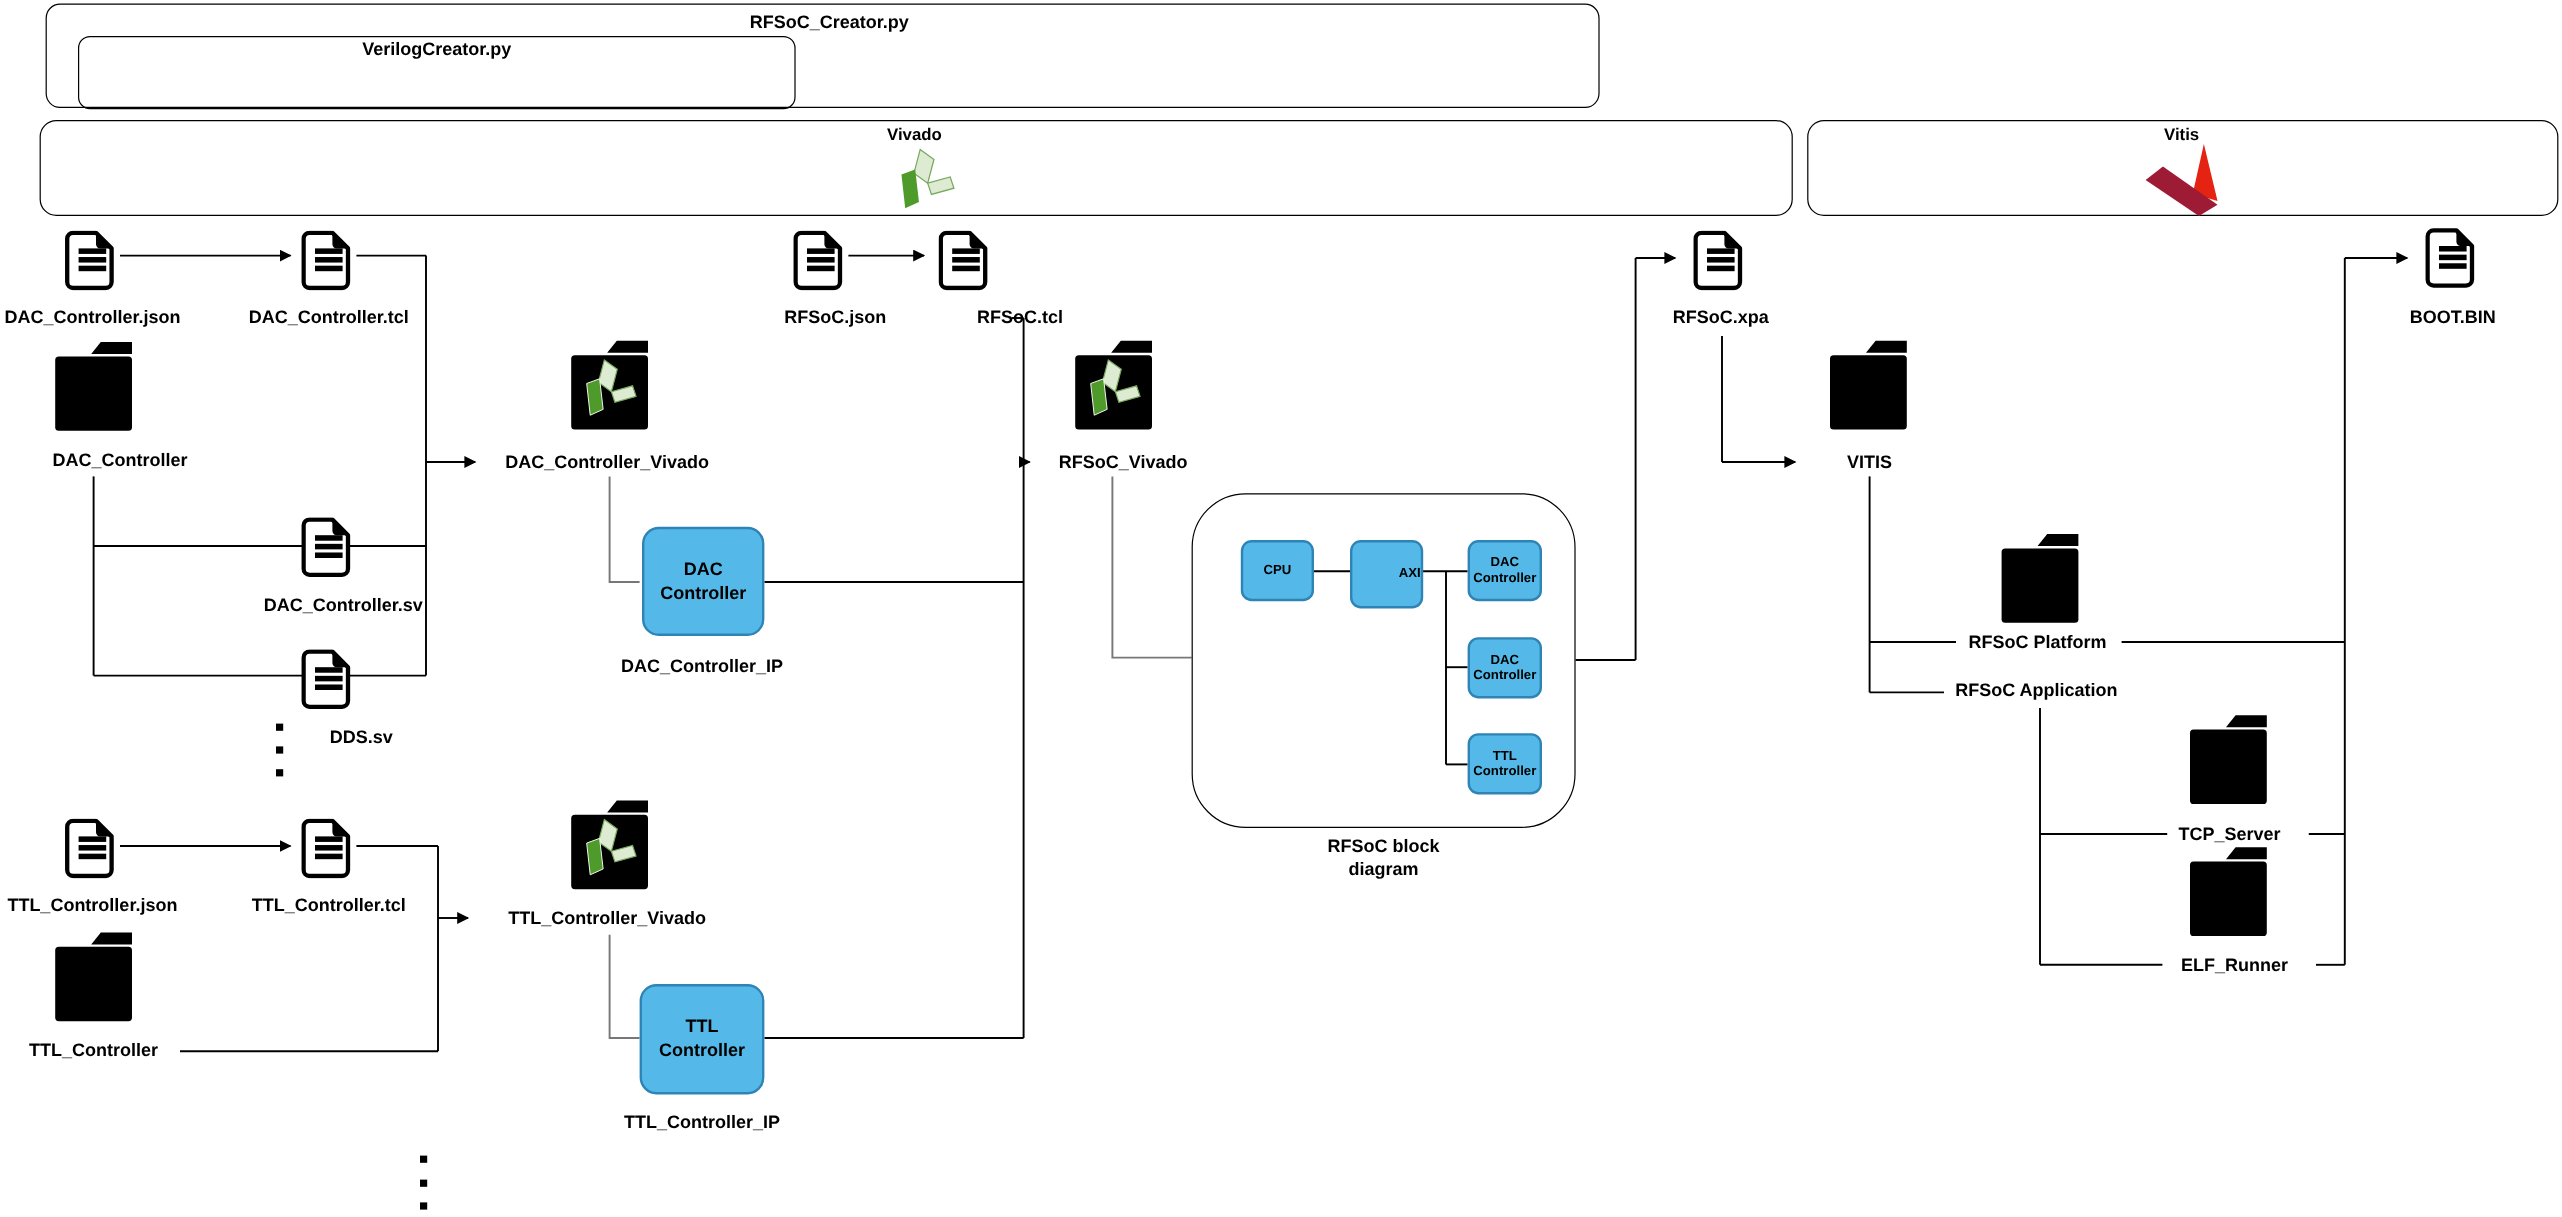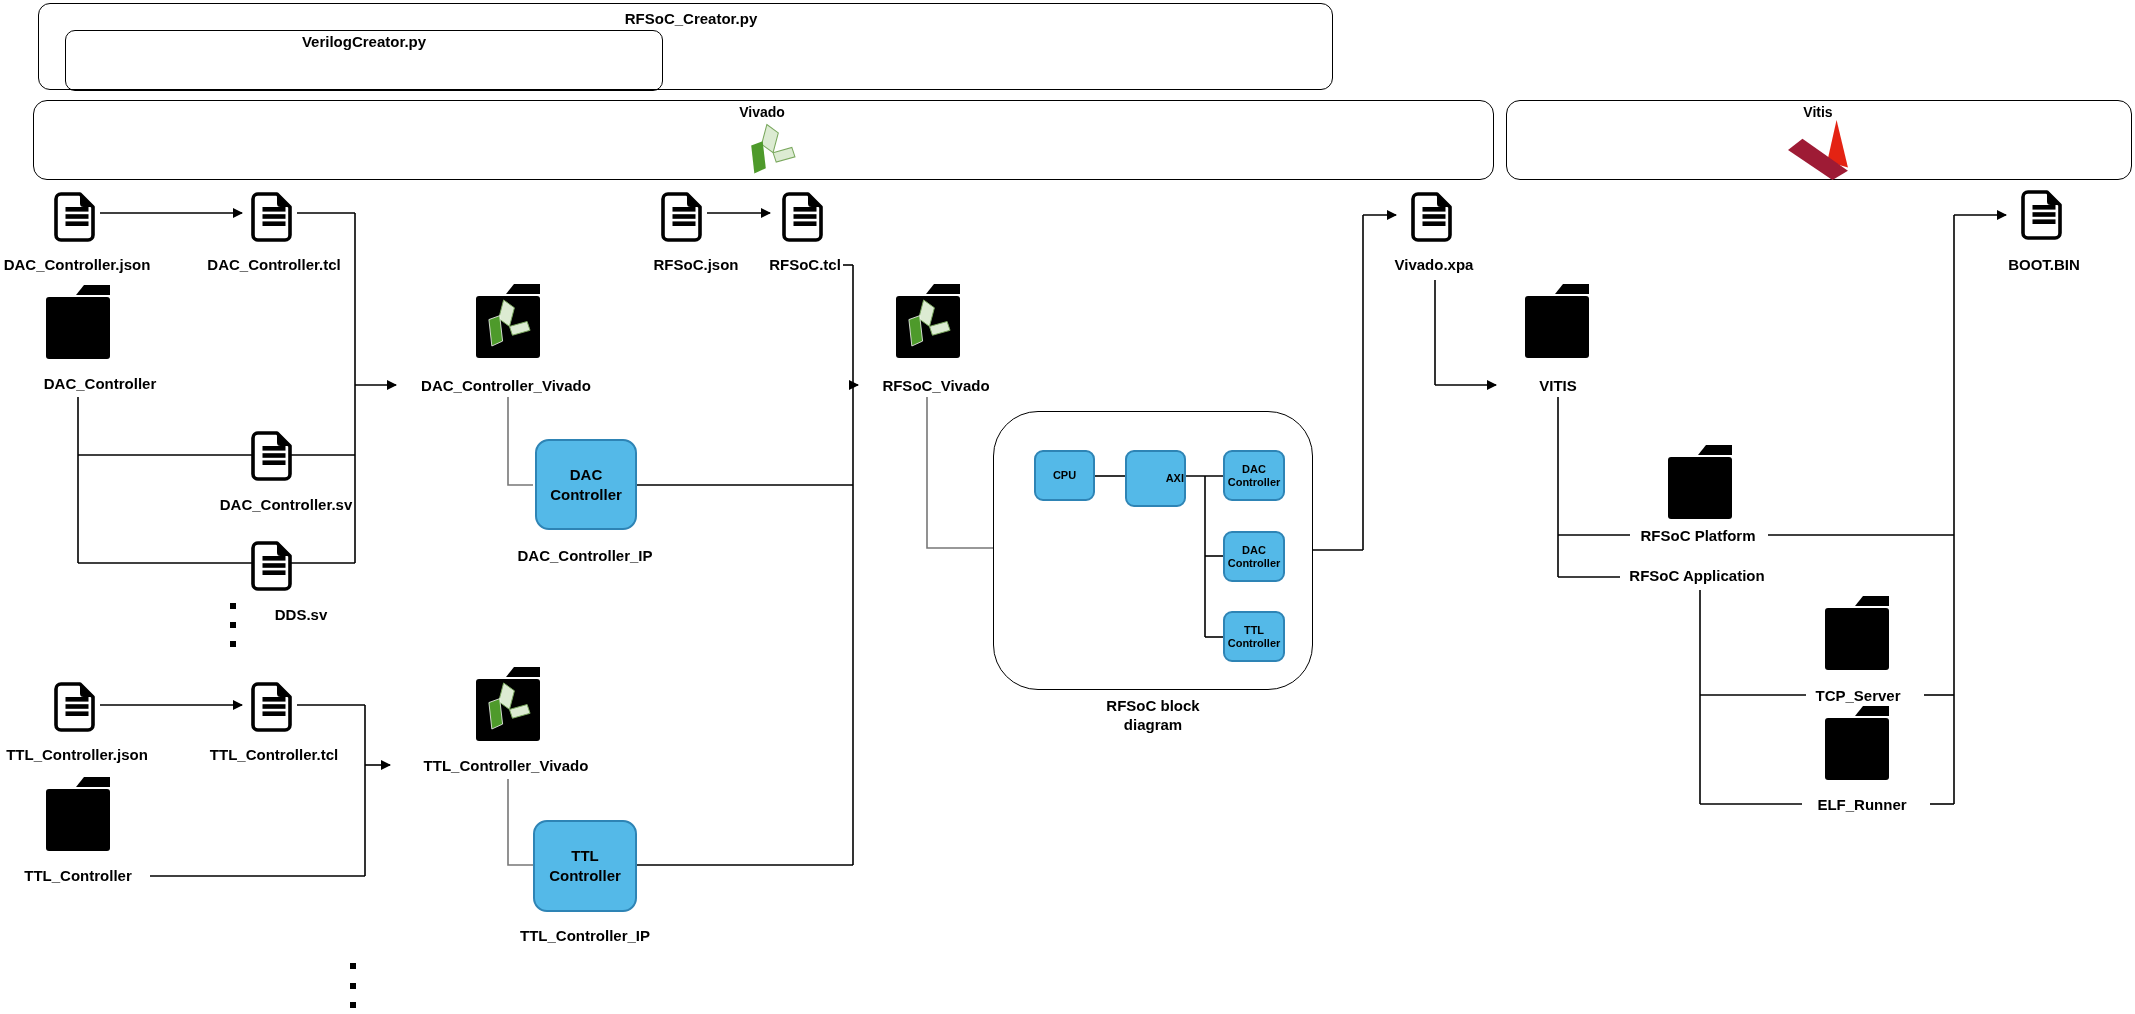--- a/index.html
+++ b/index.html
@@ -152,26 +152,26 @@
   <div class="lbl" style="left:274px;top:256px;">DAC_Controller.tcl</div>
 
   <svg class="icon" style="left:661px;top:192px;" width="46" height="50">
       <use href="#sym-file"></use>
     </svg>
   <div class="lbl" style="left:684px;top:256px;margin-left:12px;">RFSoC.json</div>
 
   <svg class="icon" style="left:782px;top:192px;" width="46" height="50">
       <use href="#sym-file"></use>
     </svg>
-  <div class="lbl" style="left:805px;top:256px;">RFSoC.tcl</div>
+  <div class="lbl" style="left:850px;top:256px;">RFSoC.tcl</div>
 
   <svg class="icon" style="left:1411px;top:192px;" width="46" height="50">
       <use href="#sym-file"></use>
     </svg>
-  <div class="lbl" style="left:1434px;top:256px;">Vivado.xpa</div>
+  <div class="lbl" style="left:1434px;top:256px;">RFSoC.xpa</div>
 
   <svg class="icon" style="left:2021px;top:190px;" width="46" height="50">
       <use href="#sym-file"></use>
     </svg>
   <div class="lbl" style="left:2044px;top:256px;text-align:center;">BOOT.BIN</div>
 
   <svg class="icon" style="left:251px;top:431px;" width="46" height="50">
       <use href="#sym-file"></use>
     </svg>
   <div class="lbl" style="left:286px;top:496px;">DAC_Controller.sv</div>

